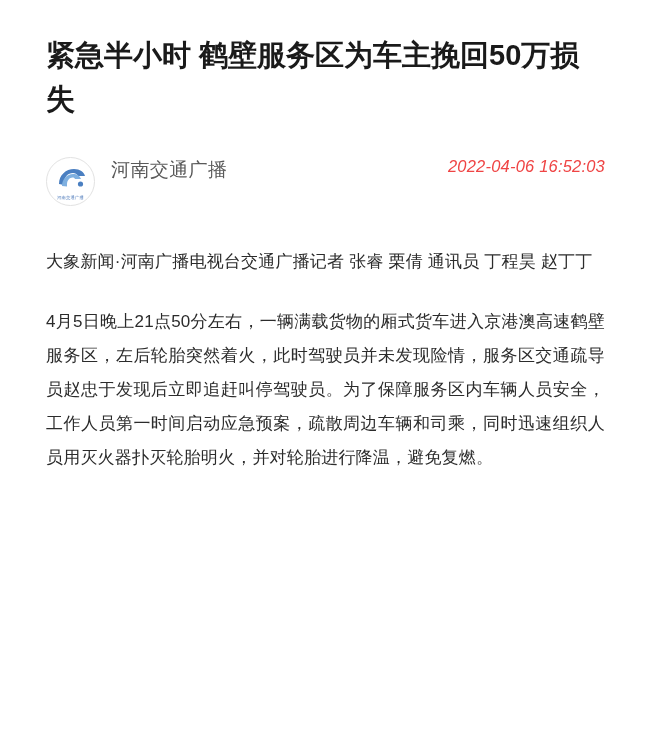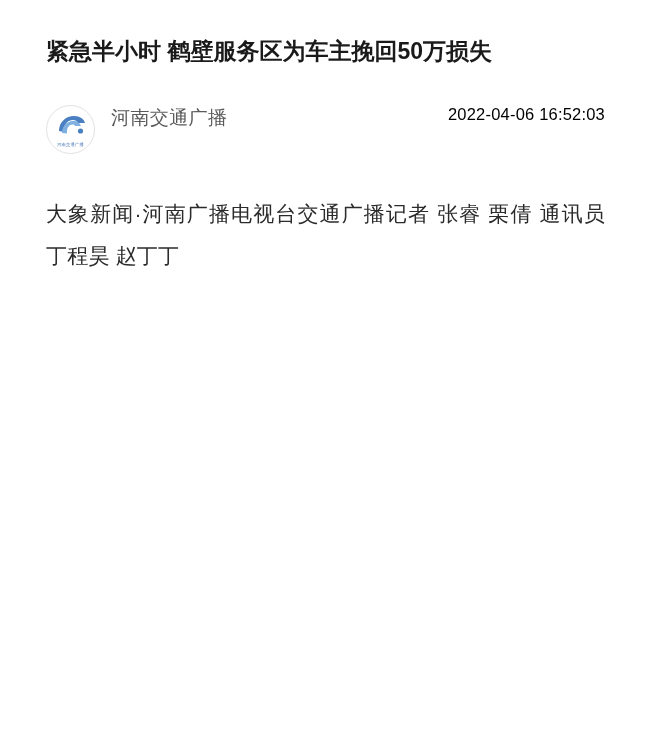--- a/index.html
+++ b/index.html
@@ -15,21 +15,21 @@
     overflow: hidden;
   }
   .page {
     box-sizing: border-box;
     width: 651px;
     height: 745px;
     padding: 26px 46px 0 46px;
     background: #ffffff;
   }
   .article-title {
-    font-size: 23px;
+    font-size: 29px;
     line-height: 1.5;
     font-weight: bold;
     color: #1a1a1a;
     letter-spacing: 0px;
     margin: 0;
     padding-top: 8px;
   }
   .byline {
     display: flex;
     align-items: flex-start;
@@ -67,29 +67,30 @@
   .source-name {
     margin-left: 16px;
     font-size: 19px;
     color: #5a5a5a;
     letter-spacing: 0.4px;
     white-space: nowrap;
   }
   .pub-time {
     margin-left: auto;
     font-size: 16.5px;
-    color: #000000;
+    color: #ef4444;
     white-space: nowrap;
     letter-spacing: 0.2px;
+    font-style: italic;
   }
   .body-block {
     margin-top: 40px;
   }
   .para {
-    font-size: 21px;
+    font-size: 17px;
     line-height: 2.0;
     color: #2b2b2b;
     margin: 0 0 22px 0;
     text-align: justify;
     letter-spacing: 0.2px;
   }
   .para.lead {
     margin-bottom: 26px;
   }
 </style>
@@ -111,15 +112,16 @@
       <div class="logo-text">河南交通广播</div>
     </div>
 
     <div class="source-name">河南交通广播</div>
 
     <div class="pub-time">2022-04-06 16:52:03</div>
   </div>
 
   <div class="body-block">
     <p class="para lead">大象新闻·河南广播电视台交通广播记者 张睿 栗倩 通讯员 丁程昊 赵丁丁</p>
+    <p class="para">4月5日晚上21点50分左右，一辆满载货物的厢式货车进入京港澳高速鹤壁服务区，左后轮胎突然着火，此时驾驶员并未发现险情，服务区交通疏导员赵忠于发现后立即追赶叫停驾驶员。为了保障服务区内车辆人员安全，工作人员第一时间启动应急预案，疏散周边车辆和司乘，同时迅速组织人员用灭火器扑灭轮胎明火，并对轮胎进行降温，避免复燃。</p>
   </div>
 
 </div>
 
 </body></html>

